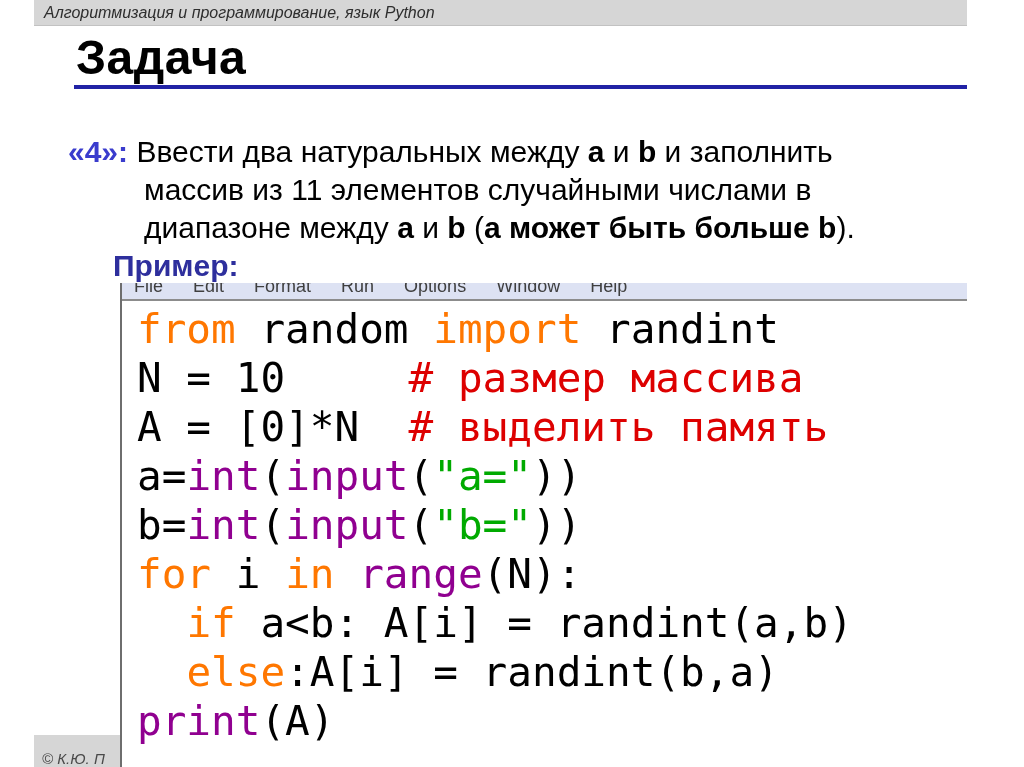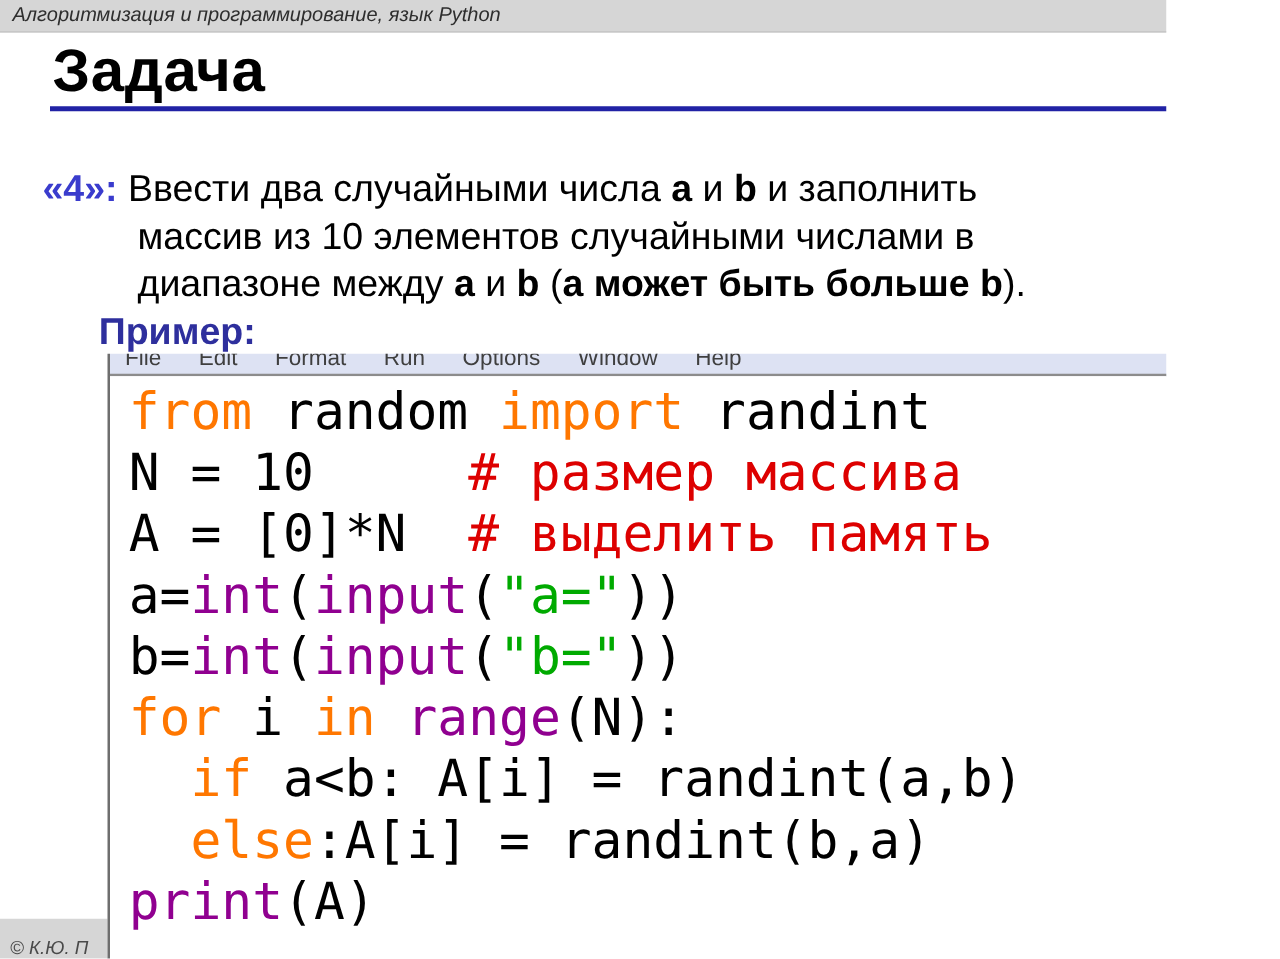--- a/index.html
+++ b/index.html
@@ -1,18 +1,19 @@
 <!DOCTYPE html>
 <html style="--chrome-gray: #d6d6d6; --rule-navy: #2122a5; --task-blue: #3a3ccd; --example-navy: #2e2f9d; --menu-bg: #dde2f3; --menu-border: #8c8c8c; --panel-border: #6e6e6e; --code-keyword: #ff7700; --code-builtin: #900090; --code-string: #00aa00; --code-comment: #dd0000; --code-plain: #000000; --scroll-thumb: #c9cdd1;"><head>
 <meta charset="utf-8">
 <style>
   html,body{margin:0;padding:0;background:#fff;}
   .slide{
     position:relative;width:933px;height:767px;overflow:hidden;background:#ffffff;
     font-family:"Liberation Sans",sans-serif;
+    margin-left:34px;
   }
   
   .topbar{
     position:absolute;left:0;top:0;width:1024px;height:26px;
     background:var(--chrome-gray,#d6d6d6);
     display:flex;align-items:center;justify-content:space-between;
     box-sizing:border-box;padding:0 14px 0 10px;
     border-bottom:1px solid #c2c2c2;
   }
   .topbar-title{font-style:italic;font-size:16px;color:#2e2e2e;white-space:nowrap;}
@@ -80,23 +81,23 @@
   <div class="topbar">
     <span class="topbar-title">Алгоритмизация и программирование, язык Python</span>
     <span class="topbar-page">190</span>
   </div>
 
   <div class="slide-title">Задача</div>
   <div class="title-rule"></div>
 
   <div class="task">
     <div>
-      <span class="lbl">«4»:</span><span> Ввести два случайными числа </span><b>a</b><span> и </span><b>b</b><span> и заполнить</span>
+      <span class="lbl">«4»:</span><span> Ввести два натуральных между </span><b>a</b><span> и </span><b>b</b><span> и заполнить</span>
     </div>
-    <div class="ind">массив из 10 элементов случайными числами в</div>
+    <div class="ind">массив из 11 элементов случайными числами в</div>
     <div class="ind">
       <span>диапазоне между </span><b>a</b><span> и </span><b>b</b><span> (</span><b>a может быть больше b</b><span>).</span>
     </div>
     <div class="example">Пример:</div>
   </div>
 
   <div class="footer-bar z1">
     <span>© К.Ю. П</span>
   </div>
 

